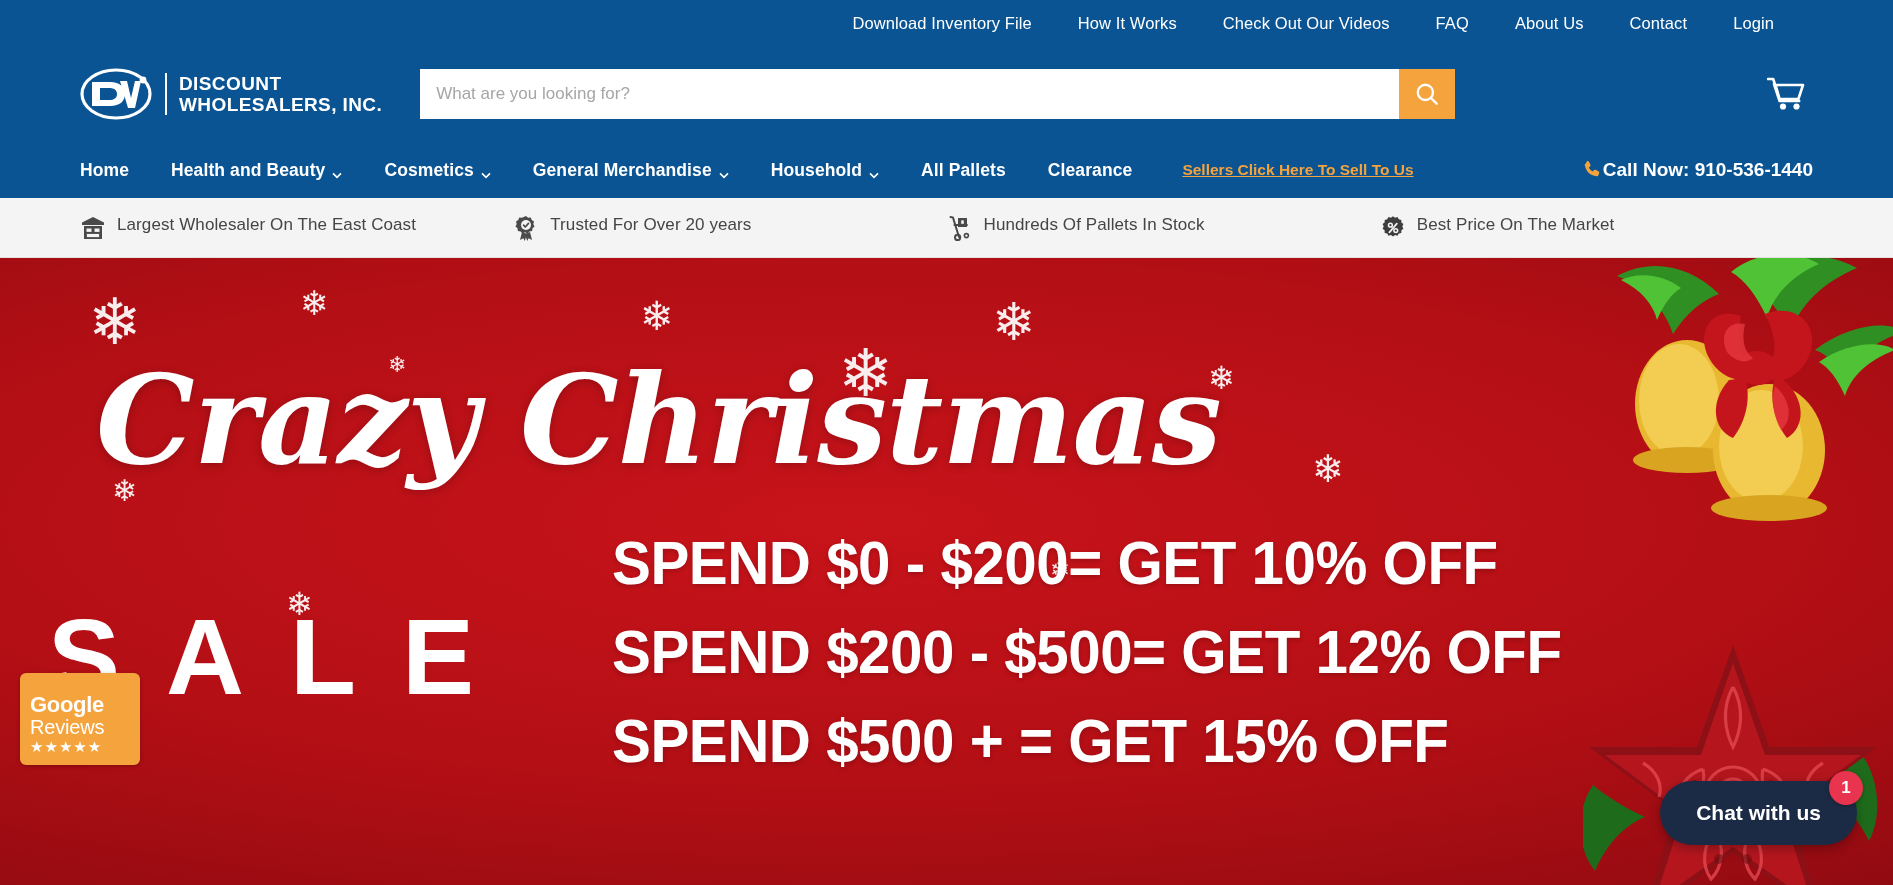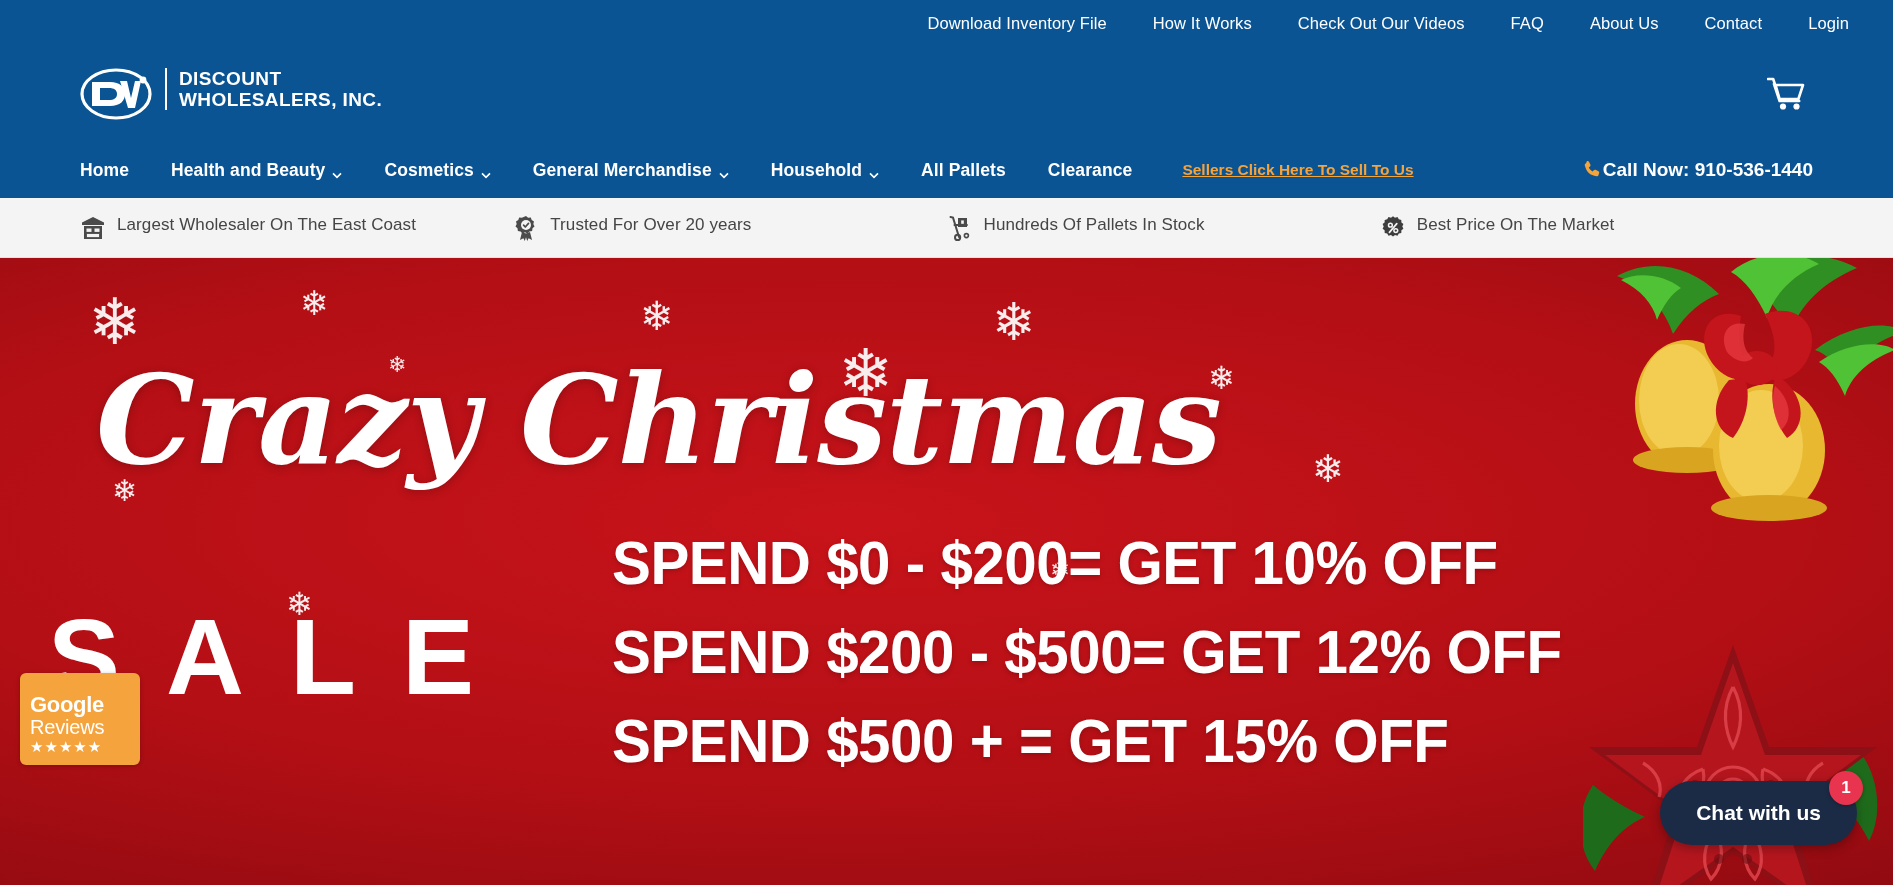--- a/index.html
+++ b/index.html
@@ -12,41 +12,41 @@
   }
 
   
   .header { background:#0a5494; width:100%; }
 
   .utility-bar {
     height:46px;
     display:flex;
     justify-content:flex-end;
     align-items:center;
-    padding-right:44px;
+    padding-right:119px;
     gap:46px;
   }
   .utility-link {
     color:#ffffff;
     font-size:16.5px;
     text-decoration:none;
     letter-spacing:.1px;
     white-space:nowrap;
     cursor:pointer;
   }
 
   .header-main {
     height:96px;
     display:flex;
     align-items:center;
     padding:0 80px;
     gap:28px;
   }
 
-  .logo { display:flex; align-items:flex-start; gap:13px; flex:0 0 auto; cursor:pointer; }
+  .logo { display:flex; align-items:center; gap:13px; flex:0 0 auto; cursor:pointer; }
   .logo-mark { width:72px; height:52px; display:block; }
   .logo-text {
     color:#ffffff;
     font-family:"Liberation Sans", sans-serif;
     font-weight:bold;
     font-size:19px;
     line-height:21px;
     letter-spacing:.4px;
     border-left:2px solid #ffffff;
     padding-left:12px;
@@ -312,20 +312,29 @@
         <path d="M12 14 H30 C40 14 45 19 45 26 C45 33 40 38 30 38 H12 Z M20 20 V32 H29 C34 32 37 30 37 26 C37 22 34 20 29 20 Z" fill="#ffffff"></path>
         <path d="M40 13 L47 13 L51 30 L55 13 L61 13 L55 40 L48 40 Z" fill="#ffffff"></path>
         <circle cx="63" cy="12" r="3.4" fill="#ffffff"></circle>
       </svg>
       <div class="logo-text">
         <span>DISCOUNT</span>
         <span>WHOLESALERS, INC.</span>
       </div>
     </a>
 
+    <div class="search-wrap">
+      <input class="search-input" type="text" placeholder="What are you looking for?" style="">
+      <button class="search-btn">
+        <svg viewBox="0 0 24 24" fill="none" stroke="#ffffff" stroke-width="2.2" stroke-linecap="round">
+          <circle cx="10.5" cy="10.5" r="7"></circle>
+          <line x1="15.8" y1="15.8" x2="21" y2="21"></line>
+        </svg>
+      </button>
+    </div>
 
     <button class="cart-btn">
       <svg viewBox="0 0 38 34" fill="#ffffff">
         <path d="M1 2 h5.2 l1.6 5 M8.6 8 h27.4 l-4.6 14 H12.6 Z" fill="none" stroke="#ffffff" stroke-width="2.6" stroke-linecap="round" stroke-linejoin="round"></path>
         <path d="M7 7 l5.6 17 h19.6" fill="none" stroke="#ffffff" stroke-width="2.6" stroke-linecap="round" stroke-linejoin="round"></path>
         <circle cx="16" cy="29.5" r="3.1"></circle>
         <circle cx="29.5" cy="29.5" r="3.1"></circle>
       </svg>
     </button>
   </div>

